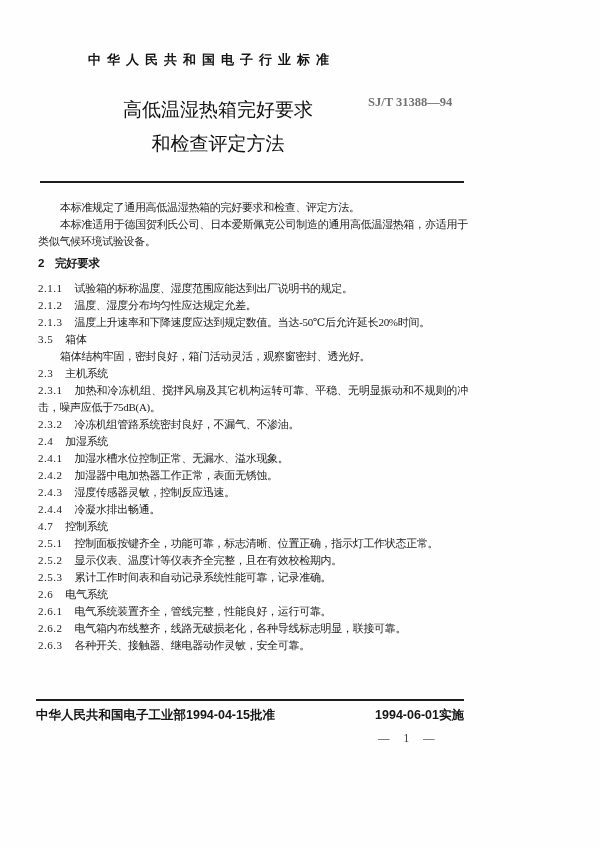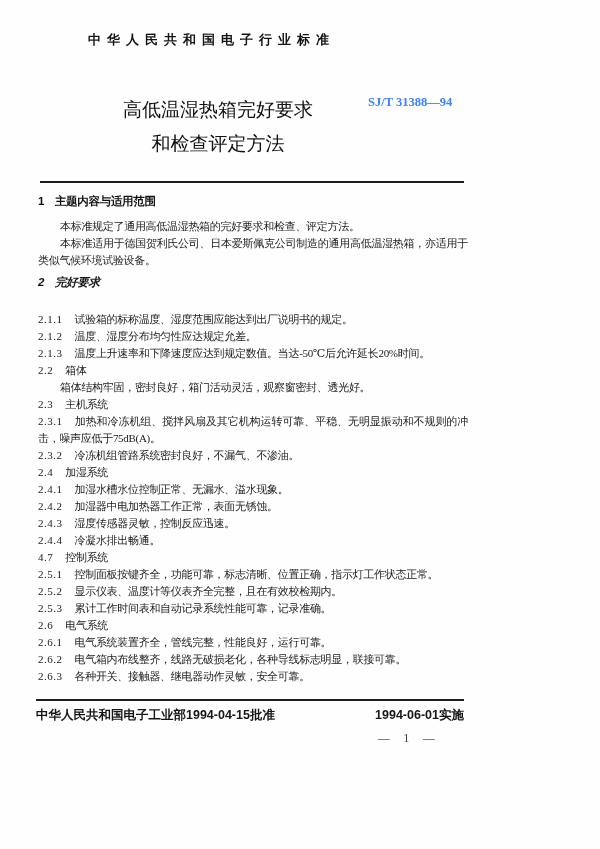--- a/index.html
+++ b/index.html
@@ -4,51 +4,51 @@
 <style>
   html,body{margin:0;padding:0;}
   body{
     width:600px;height:849px;position:relative;overflow:hidden;
     background:#ffffff;color:#1c1c1c;
     font-family:"Liberation Serif","DejaVu Serif",serif;
   }
   .page{position:absolute;inset:0;background:#fefefe;}
 
   .std-label{
-    position:absolute;left:88px;top:31px;
+    position:absolute;left:88px;top:51px;
     font-family:Liberation Mono, monospace;
     font-weight:bold;font-size:13px;letter-spacing:6px;color:#151515;
     white-space:nowrap;
   }
   .title-block{
     position:absolute;left:38px;top:93px;width:360px;text-align:center;
     font-family:"Liberation Sans","DejaVu Sans",sans-serif;
     font-weight:normal;font-size:19px;line-height:34px;color:#111;
   }
   .std-num{
     position:absolute;left:368px;top:95px;
     font-family:"Liberation Serif","DejaVu Serif",serif;
-    font-weight:bold;font-size:12.5px;color:#3b82f6;white-space:nowrap;
+    font-weight:bold;font-size:12.5px;color:#737373;white-space:nowrap;
   }
   .rule{position:absolute;background:#1e1e1e;height:2px;}
   .rule-top{left:40px;top:181px;width:424px;}
   .rule-bottom{left:36px;top:699px;width:428px;}
 
   .content{
     position:absolute;left:38px;top:193px;width:430px;
     font-size:11px;line-height:17px;letter-spacing:-0.3px;
     text-align:justify;color:#1c1c1c;
   }
   .content p{margin:0;}
   .sec-h{
     font-family:"Liberation Sans","DejaVu Sans",sans-serif;
     font-weight:bold;font-size:11.5px;color:#141414;
   }
   .sec-h.first{margin-bottom:8px;}
-  .sec-h.second{margin-top:5px;margin-bottom:20px;font-style:italic;}
+  .sec-h.second{margin-top:5px;margin-bottom:8px;}
   .para{text-indent:2em;}
   .para.lead{margin-top:6px;}
   .num{margin-right:12px;letter-spacing:0.5px;white-space:nowrap;}
   .sec-h .num{margin-right:10px;}
 
   .footer-row{
     position:absolute;left:36px;top:707px;width:428px;
     display:flex;justify-content:space-between;align-items:flex-end;
     font-family:"Liberation Sans","DejaVu Sans",sans-serif;
     font-weight:bold;font-size:12.5px;color:#161616;
@@ -69,30 +69,29 @@
   <div class="title-block">
     <div>高低温湿热箱完好要求</div>
     <div>和检查评定方法</div>
   </div>
 
   <div class="std-num">SJ/T 31388—94</div>
 
   <div class="rule rule-top"></div>
 
   <div class="content">
-    <p class="sec-h first"><span class="num">1</span><span>主题内容与适用范围</span></p>
     <p class="para lead"><span>本标准规定了通用高低温湿热箱的完好要求和检查、评定方法。</span></p>
     <p class="para"><span>本标准适用于德国贺利氏公司、日本爱斯佩克公司制造的通用高低温湿热箱，亦适用于类似气候环境试验设备。</span></p>
 
     <p class="sec-h second"><span class="num">2</span><span>完好要求</span></p>
 
     <p class="clause"><span class="num">2.1.1</span><span>试验箱的标称温度、湿度范围应能达到出厂说明书的规定。</span></p>
     <p class="clause"><span class="num">2.1.2</span><span>温度、湿度分布均匀性应达规定允差。</span></p>
     <p class="clause"><span class="num">2.1.3</span><span>温度上升速率和下降速度应达到规定数值。当达-50℃后允许延长20%时间。</span></p>
-    <p class="clause"><span class="num">2.2</span><span>箱体</span></p>
+    <p class="clause"><span class="num">3.5</span><span>箱体</span></p>
     <p class="para"><span>箱体结构牢固，密封良好，箱门活动灵活，观察窗密封、透光好。</span></p>
     <p class="clause"><span class="num">2.3</span><span>主机系统</span></p>
     <p class="clause"><span class="num">2.3.1</span><span>加热和冷冻机组、搅拌风扇及其它机构运转可靠、平稳、无明显振动和不规则的冲击，噪声应低于75dB(A)。</span></p>
     <p class="clause"><span class="num">2.3.2</span><span>冷冻机组管路系统密封良好，不漏气、不渗油。</span></p>
     <p class="clause"><span class="num">2.4</span><span>加湿系统</span></p>
     <p class="clause"><span class="num">2.4.1</span><span>加湿水槽水位控制正常、无漏水、溢水现象。</span></p>
     <p class="clause"><span class="num">2.4.2</span><span>加湿器中电加热器工作正常，表面无锈蚀。</span></p>
     <p class="clause"><span class="num">2.4.3</span><span>湿度传感器灵敏，控制反应迅速。</span></p>
     <p class="clause"><span class="num">2.4.4</span><span>冷凝水排出畅通。</span></p>
     <p class="clause"><span class="num">4.7</span><span>控制系统</span></p>

